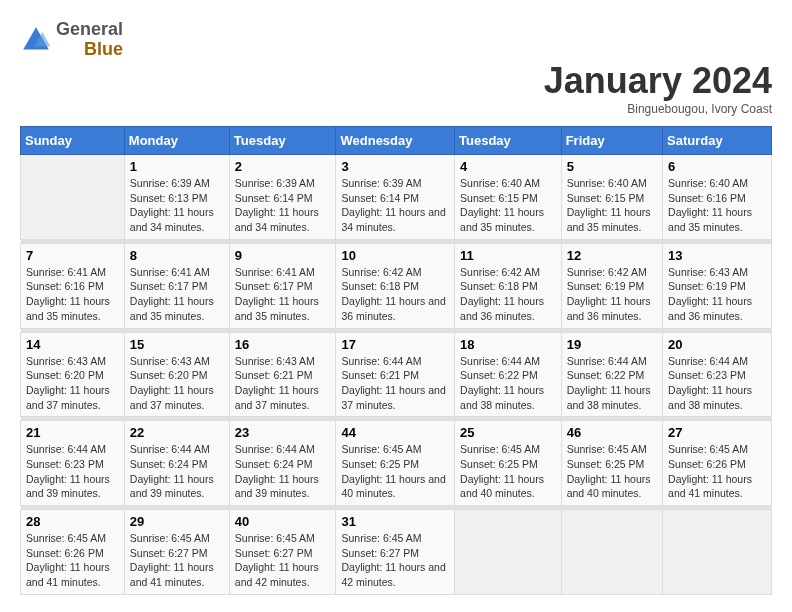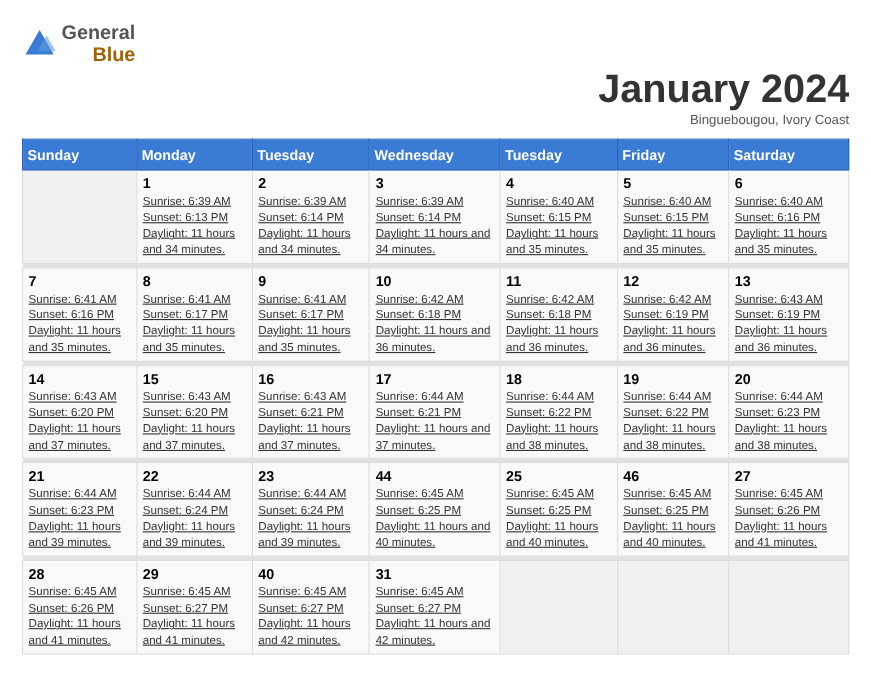--- a/index.html
+++ b/index.html
@@ -83,21 +83,20 @@
     }
     .day-number {
       font-weight: bold;
       font-size: 13px;
       margin-bottom: 2px;
     }
     .day-info {
       color: #333;
       font-size: 10.5px;
       line-height: 1.4;
-      text-decoration: underline;
     }
     .empty-cell {
       background: #f0f0f0;
     }
     
     .separator-row td {
       height: 4px;
       padding: 0;
       background: #e0e0e0;
       border: none;

